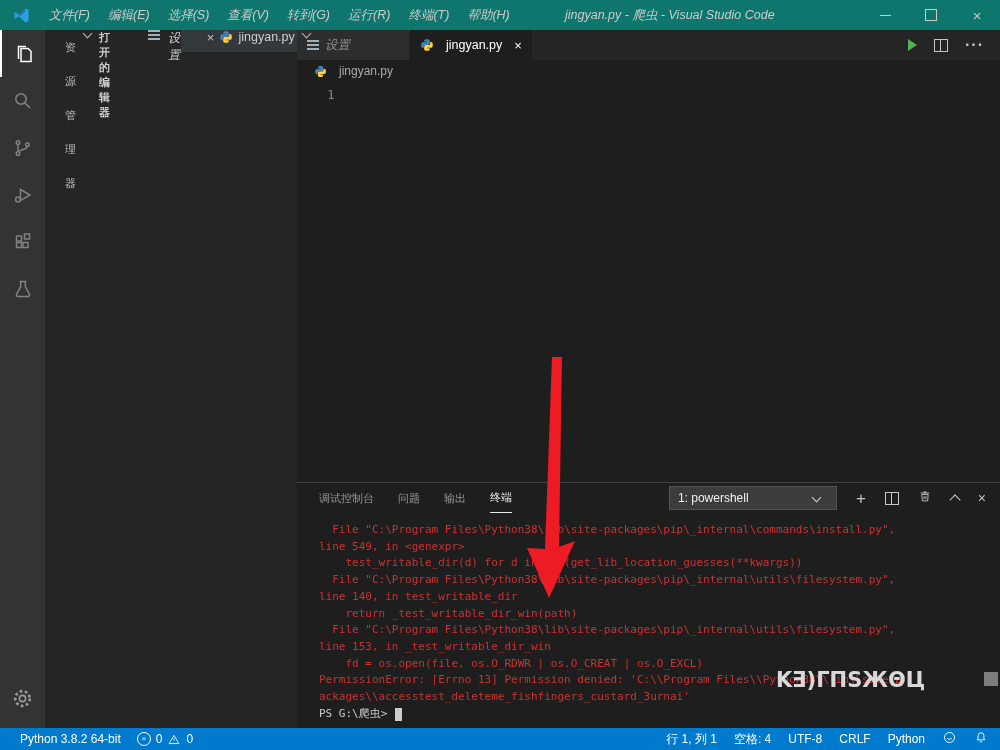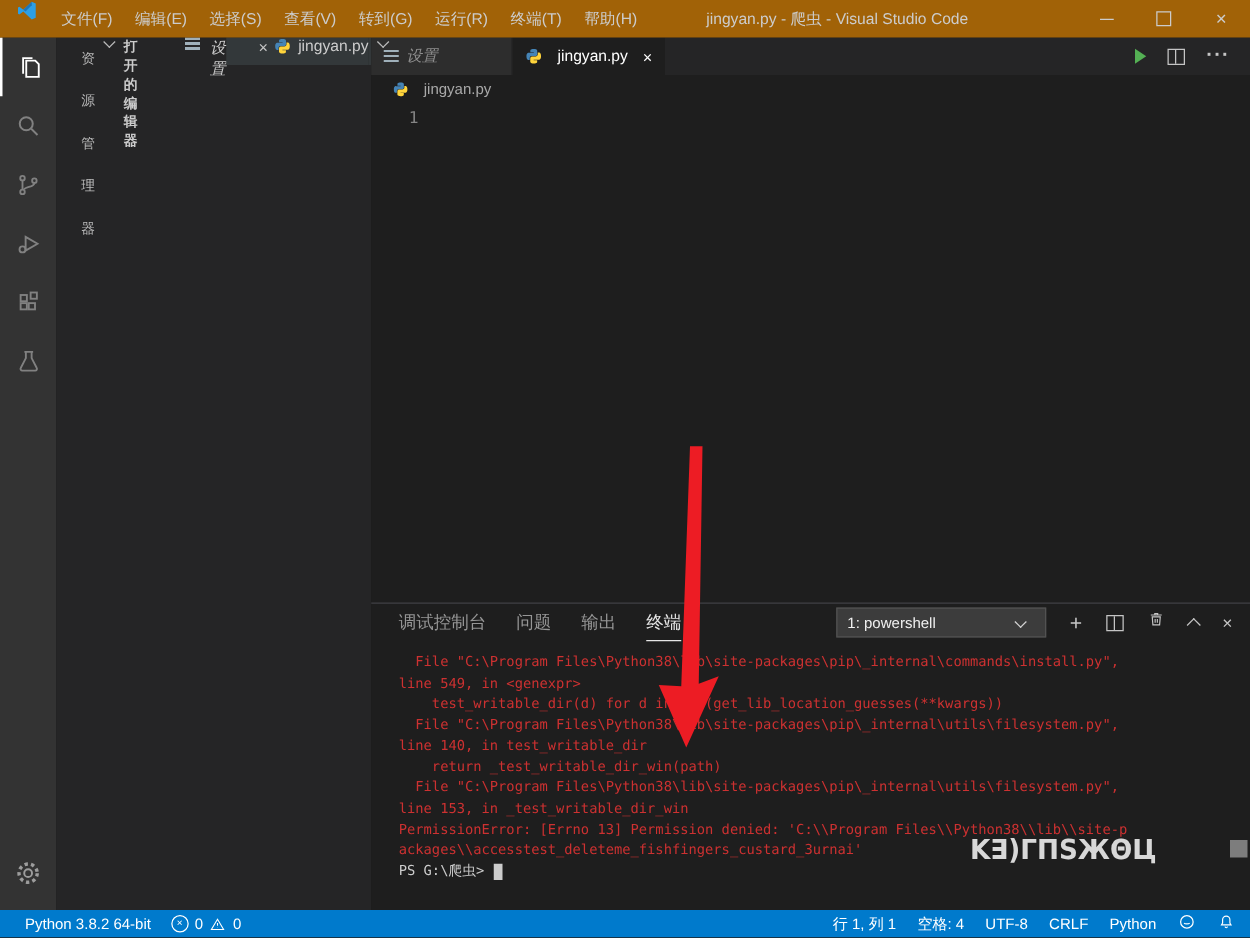--- a/index.html
+++ b/index.html
@@ -1,21 +1,21 @@
 <!DOCTYPE html>
 <html><head>
 <meta charset="utf-8">
 <style>
   html,body{margin:0;padding:0;}
   body{width:1000px;height:750px;overflow:hidden;background:#1e1e1e;
        font-family:"Liberation Sans",sans-serif;color:#cccccc;}
   .app{position:relative;width:1000px;height:750px;display:flex;flex-direction:column;}
 
   
-  .titlebar{flex:0 0 30px;background:#a16207;display:flex;align-items:flex-start;font-size:12.5px;color:#cccccc;position:relative;}
+  .titlebar{flex:0 0 30px;background:#0f766e;display:flex;align-items:center;font-size:12.5px;color:#cccccc;position:relative;font-style:italic;}
   .vscode-logo{margin:0 10px 0 13px;display:flex;}
   .menu{display:flex;}
   .menu-item{padding:0 9px;line-height:30px;cursor:default;}
   .tb-title{position:absolute;left:565px;top:0;line-height:30px;color:#cccccc;}
   .win-controls{margin-left:auto;display:flex;height:30px;}
   .win-btn{width:46px;height:30px;display:flex;align-items:center;justify-content:center;color:#cccccc;}
   .min-glyph{display:block;width:11px;border-top:1px solid #ccc;}
   .max-glyph{display:block;width:10px;height:10px;border:1px solid #ccc;}
   .x-glyph{font-size:15px;line-height:1;}
 
@@ -57,21 +57,21 @@
   .split-ic::after{content:"";position:absolute;left:5px;top:0;bottom:0;border-left:1px solid #c5c5c5;}
   .dots{font-weight:bold;letter-spacing:1px;color:#c5c5c5;}
 
   .breadcrumb{flex:0 0 22px;display:flex;align-items:center;gap:6px;padding-left:17px;font-size:12px;color:#a9a9a9;}
   .editor-body{flex:1;position:relative;font-family:"DejaVu Sans Mono","Liberation Mono",monospace;}
   .line-num{position:absolute;left:30px;top:5px;color:#858585;font-size:13px;}
 
   
   .panel{flex:0 0 246px;border-top:1px solid #404045;display:flex;flex-direction:column;box-sizing:border-box;}
   .panel-head{flex:0 0 30px;display:flex;align-items:center;padding:0 14px 0 22px;}
-  .p-tab{margin-right:24px;font-size:14px;color:#969696;height:29px;display:flex;align-items:center;box-sizing:border-box;}
+  .p-tab{margin-right:24px;font-size:11px;color:#969696;height:29px;display:flex;align-items:center;box-sizing:border-box;}
   .p-tab.active{color:#e7e7e7;border-bottom:1px solid #e7e7e7;}
   .term-select{margin-left:auto;width:168px;height:24px;background:#3c3c3c;border:1px solid #525252;
       display:flex;align-items:center;padding:0 8px;font-size:12px;color:#f0f0f0;box-sizing:border-box;}
   .term-select .chev{margin-left:auto;border-color:#d4d4d4;}
   .panel-icons{display:flex;align-items:center;gap:19px;margin-left:19px;color:#c5c5c5;}
   .plus-ic{font-size:17px;font-weight:400;line-height:1;}
   .chev-up{width:7px;height:7px;border-left:1px solid #c5c5c5;border-top:1px solid #c5c5c5;transform:rotate(45deg);margin-top:3px;}
   .x-ic{font-size:14px;line-height:1;}
 
   .terminal{flex:1;position:relative;padding:9px 0 0 22px;
@@ -288,20 +288,21 @@
         <div class="terminal">
           <div>
               <div class="t-line">  File "C:\Program Files\Python38\lib\site-packages\pip\_internal\commands\install.py",</div>
               <div class="t-line">line 549, in &lt;genexpr&gt;</div>
               <div class="t-line">    test_writable_dir(d) for d in set(get_lib_location_guesses(**kwargs))</div>
               <div class="t-line">  File "C:\Program Files\Python38\lib\site-packages\pip\_internal\utils\filesystem.py",</div>
               <div class="t-line">line 140, in test_writable_dir</div>
               <div class="t-line">    return _test_writable_dir_win(path)</div>
               <div class="t-line">  File "C:\Program Files\Python38\lib\site-packages\pip\_internal\utils\filesystem.py",</div>
               <div class="t-line">line 153, in _test_writable_dir_win</div>
+              <div class="t-line">    fd = os.open(file, os.O_RDWR | os.O_CREAT | os.O_EXCL)</div>
               <div class="t-line">PermissionError: [Errno 13] Permission denied: 'C:\\Program Files\\Python38\\lib\\site-p</div>
               <div class="t-line">ackages\\accesstest_deleteme_fishfingers_custard_3urnai'</div>
             </div>
           <div class="prompt-line"><span>PS G:\爬虫&gt; </span><span class="cursor"></span></div>
         </div>
       </div>
     </div>
   </div>
 
   <div class="statusbar">

